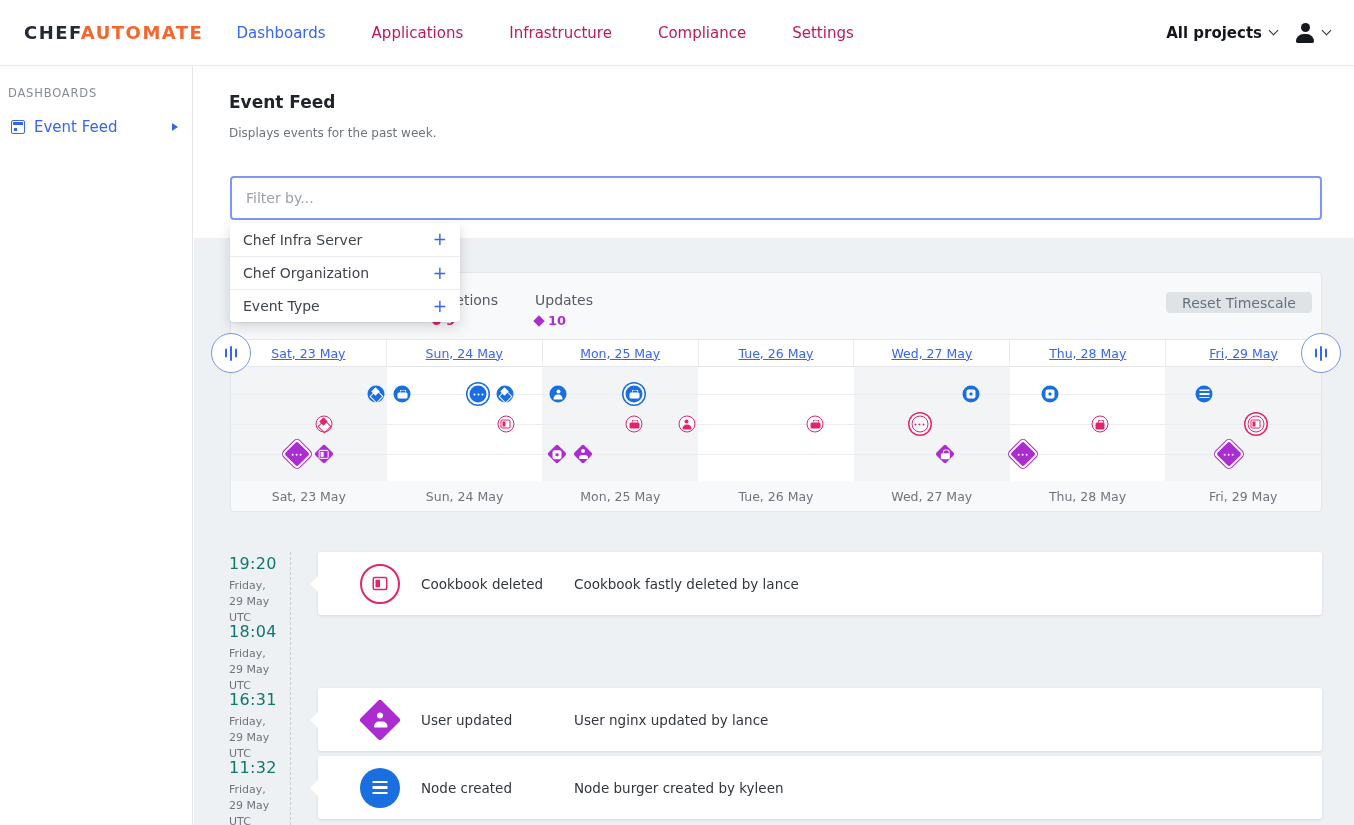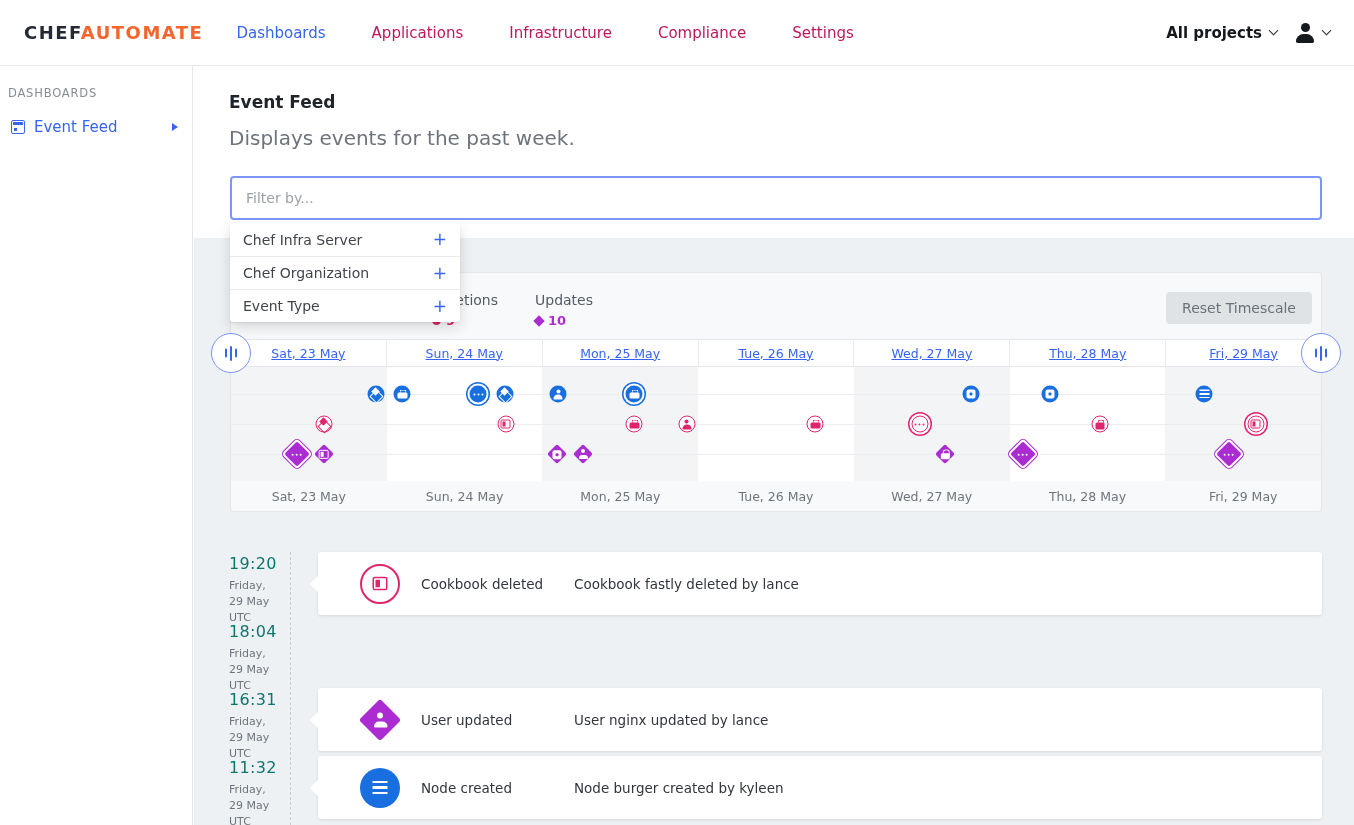--- a/index.html
+++ b/index.html
@@ -27,41 +27,41 @@
   .side-item { display:flex; align-items:center; gap:9px; padding:6px 14px 6px 11px; color:#3864f2; font-size:15px; cursor:pointer; }
   .cal { width:14px; height:14px; border:1.6px solid #3864f2; border-radius:2px; position:relative; flex:none; }
   .cal::before { content:""; position:absolute; left:1px; right:1px; top:1px; height:3px; background:#3864f2; }
   .cal::after { content:""; position:absolute; left:2px; bottom:2px; width:3px; height:3px; background:#3864f2; }
   .tri-r { width:0; height:0; border-left:6px solid #3864f2; border-top:4.5px solid transparent; border-bottom:4.5px solid transparent; margin-left:auto; }
 
   
   .main { position:absolute; left:194px; top:66px; right:0; bottom:0; }
   .page-head { position:absolute; top:0; left:0; right:0; height:172px; background:#fff; }
   .page-title { position:absolute; left:35px; top:26px; font-size:17px; font-weight:700; color:#1f242b; }
-  .page-sub { position:absolute; left:35px; top:60px; font-size:20px; color:#6e747b; }
+  .page-sub { position:absolute; left:35px; top:60px; font-size:12px; color:#6e747b; }
   .filter-input { position:absolute; left:36px; top:110px; width:1092px; height:44px; border:2px solid #7b97f7; border-radius:4px; padding:0 14px; font-size:14px; color:#333; outline:none; background:#fff; font-family:inherit; }
   .filter-input::placeholder { color:#9ba1a8; }
 
   .gray-area { position:absolute; top:172px; left:0; right:0; bottom:0; background:#eef1f4; }
 
   
   .fdrop { position:absolute; left:230px; top:223px; width:230px; background:#fff; border-radius:3px; box-shadow:0 1px 2px rgba(0,0,0,.08),0 5px 14px rgba(0,0,0,.14); z-index:30; }
   .fd-row { display:flex; align-items:center; justify-content:space-between; height:33px; padding:0 13px; cursor:pointer; }
   .fd-row + .fd-row { border-top:1px solid #e9ebee; }
   .fd-label { font-size:14px; color:#3f444b; }
   .fd-plus { font-size:17px; color:#3864f2; line-height:1; }
 
   
   .chart-card { position:absolute; left:36px; top:34px; width:1092px; height:240px; background:#f7f9fa; border:1px solid #e3e6ea; border-radius:4px; }
   .stat { position:absolute; top:19px; }
   .stat-label { font-size:14px; color:#555b63; }
   .stat-count { margin-top:5px; font-size:13px; font-weight:700; display:flex; align-items:center; gap:5px; }
   .ci { width:9px; height:9px; border-radius:50%; background:var(--bg); }
   .di { width:8px; height:8px; background:var(--bg); transform:rotate(45deg); }
-  .reset-btn { position:absolute; right:9px; top:19px; height:32px; padding:0 16px; background:#dfe3e6; color:#6b7178; border:none; border-radius:4px; font-size:14px; font-family:inherit; cursor:pointer; }
+  .reset-btn { position:absolute; right:9px; top:19px; height:21px; padding:0 16px; background:#dfe3e6; color:#6b7178; border:none; border-radius:4px; font-size:14px; font-family:inherit; cursor:pointer; }
 
   .day-header { position:absolute; top:66px; left:0; right:0; height:28px; background:#fff; border-top:1px solid #e3e6ea; border-bottom:1px solid #e3e6ea; display:flex; }
   .dh-cell { flex:1; display:flex; align-items:center; justify-content:center; }
   .dh-cell + .dh-cell { border-left:1px solid #e8eaee; }
   .dh-link { font-size:12.5px; color:#3864f2; text-decoration:underline; cursor:pointer; }
 
   .chart-body { position:absolute; top:94px; left:0; right:0; height:114px; background:#fff; overflow:hidden; }
   .band { position:absolute; top:0; bottom:0; width:14.2857%; background:#f2f4f6; }
   .gl { position:absolute; left:0; right:0; height:1px; background:#ebedf0; }
 

